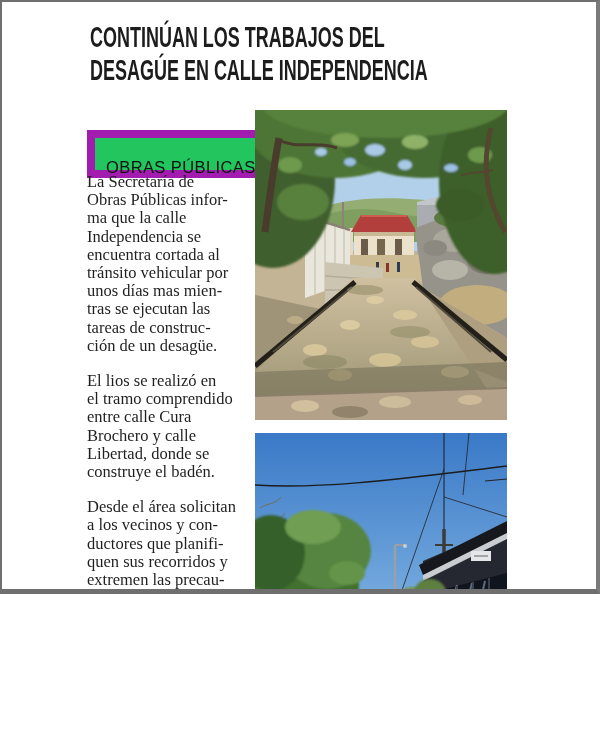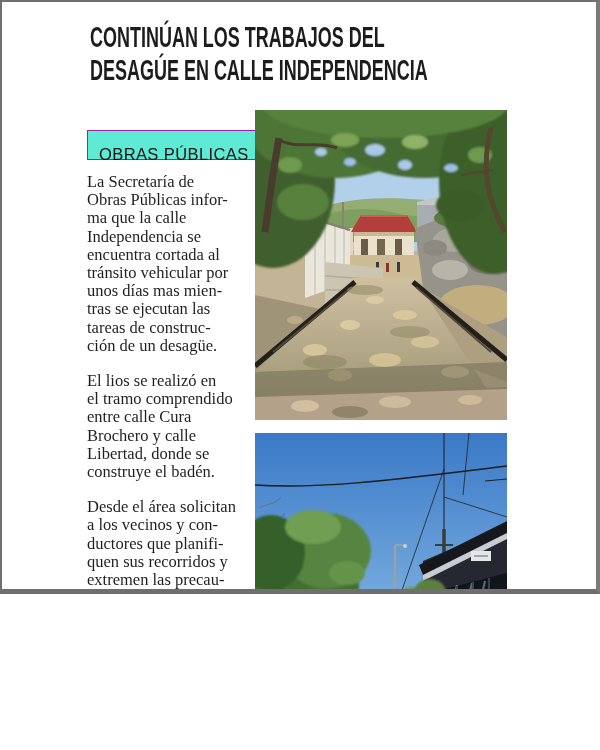--- a/index.html
+++ b/index.html
@@ -11,23 +11,23 @@
     font-family:"Liberation Sans",sans-serif;
   }
   .headline{
     position:absolute;left:88px;top:19px;margin:0;
     font:bold 29px/33px "Liberation Sans",sans-serif;
     color:#1c1c1c;letter-spacing:0px;white-space:pre;
     transform:scaleX(0.62);transform-origin:left top;
   }
   .tag{
     position:absolute;left:85px;top:128px;box-sizing:border-box;height:30px;
-    background:#5eead4;border:1px solid #a21caf;
+    background:#22c55e;border:8px solid #a21caf;
     font:16.5px/26px "Liberation Sans",sans-serif;color:#111111;
-    padding:10px 11px;letter-spacing:0.4px;white-space:pre;
+    padding:16px 11px;letter-spacing:0.4px;white-space:pre;
   }
   .body-col{
     position:absolute;left:85px;top:171px;width:172px;
     font-family:"Liberation Serif",serif;font-size:16.5px;line-height:18.2px;
     color:#1f1f1f;
   }
   .body-col p{margin:0 0 17px 0;white-space:pre;}
   .photo{position:absolute;overflow:hidden;background:#cccccc;}
   .photo svg{display:block;}
   .photo1{left:253px;top:108px;width:252px;height:310px;}

